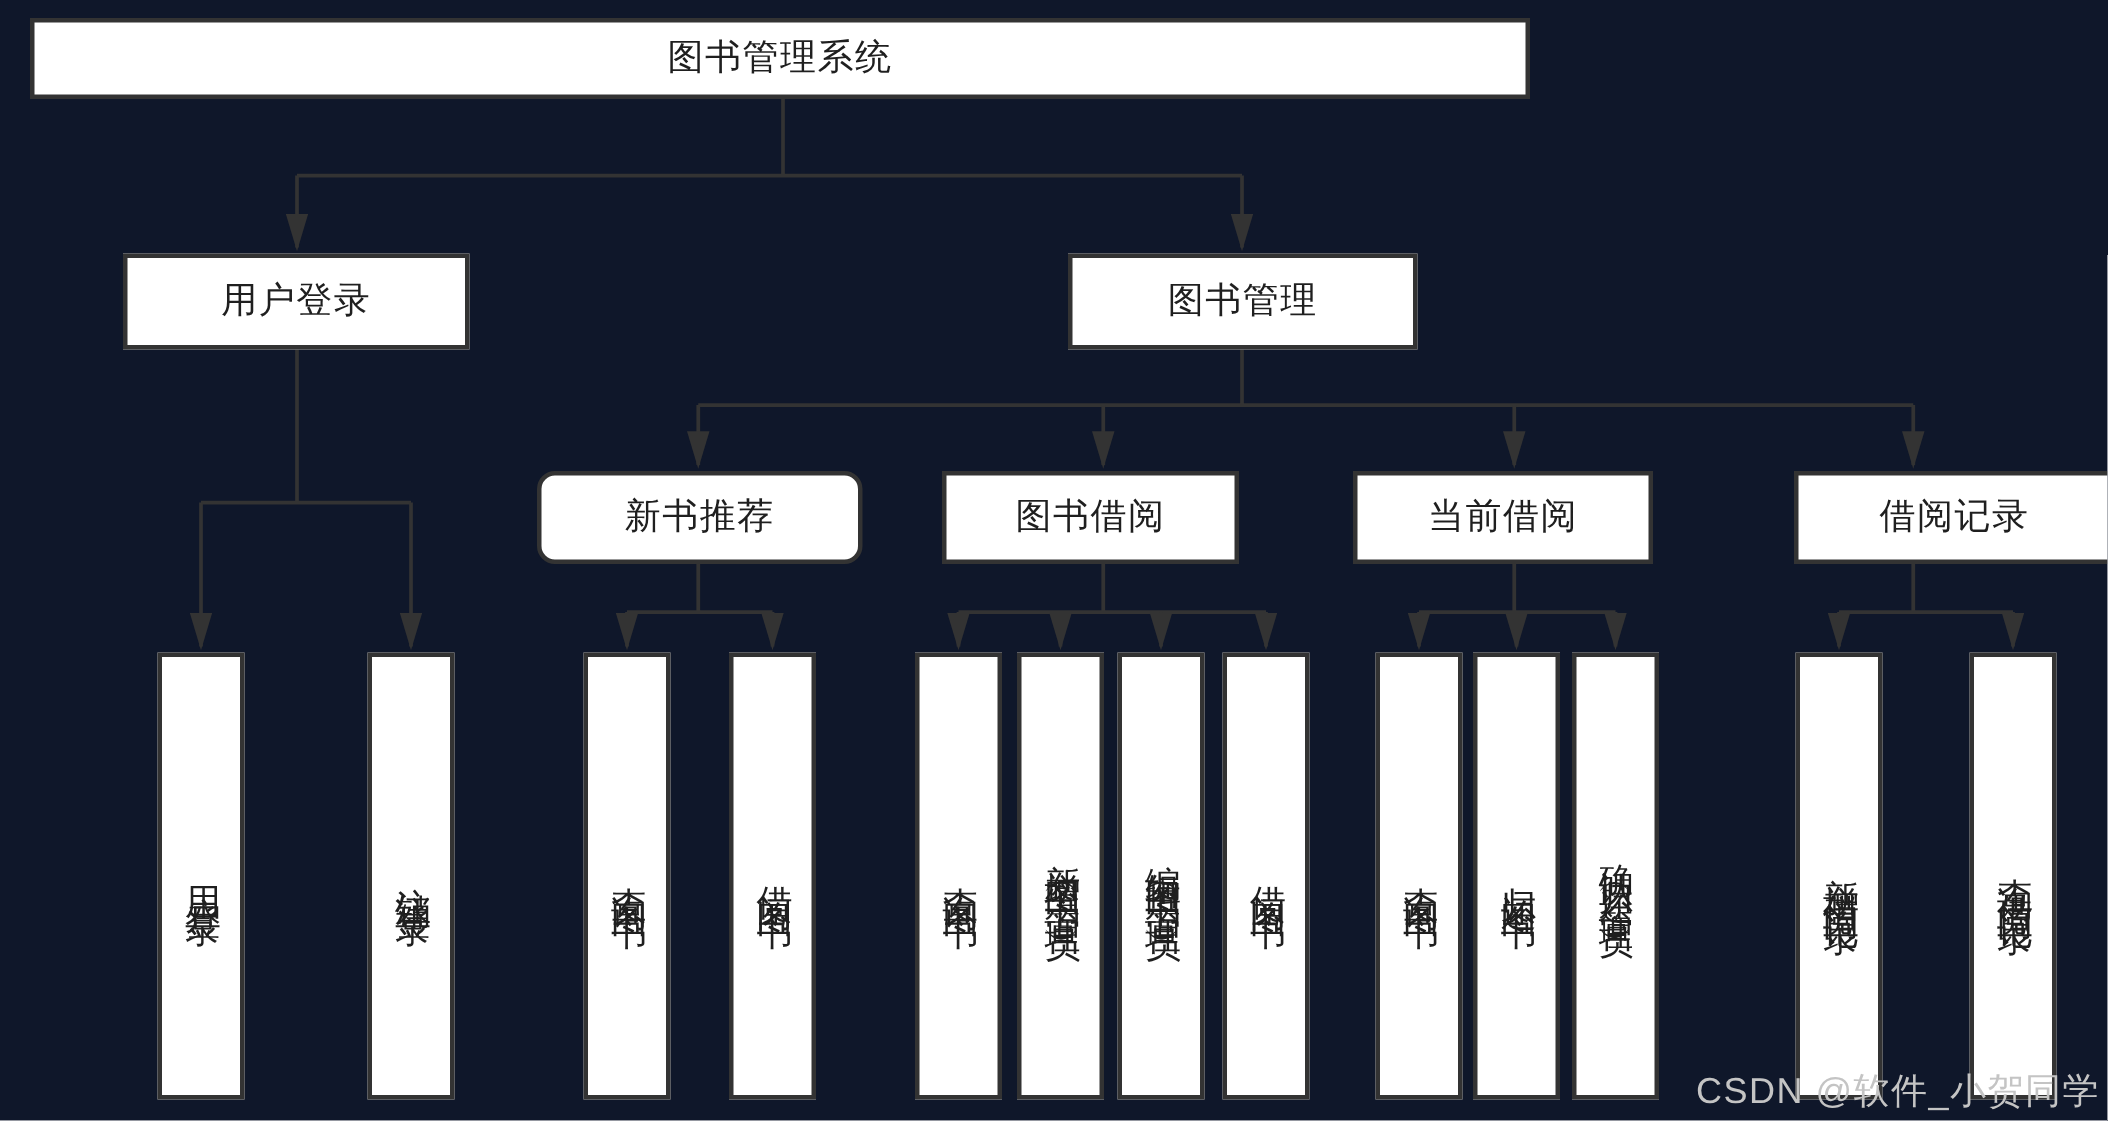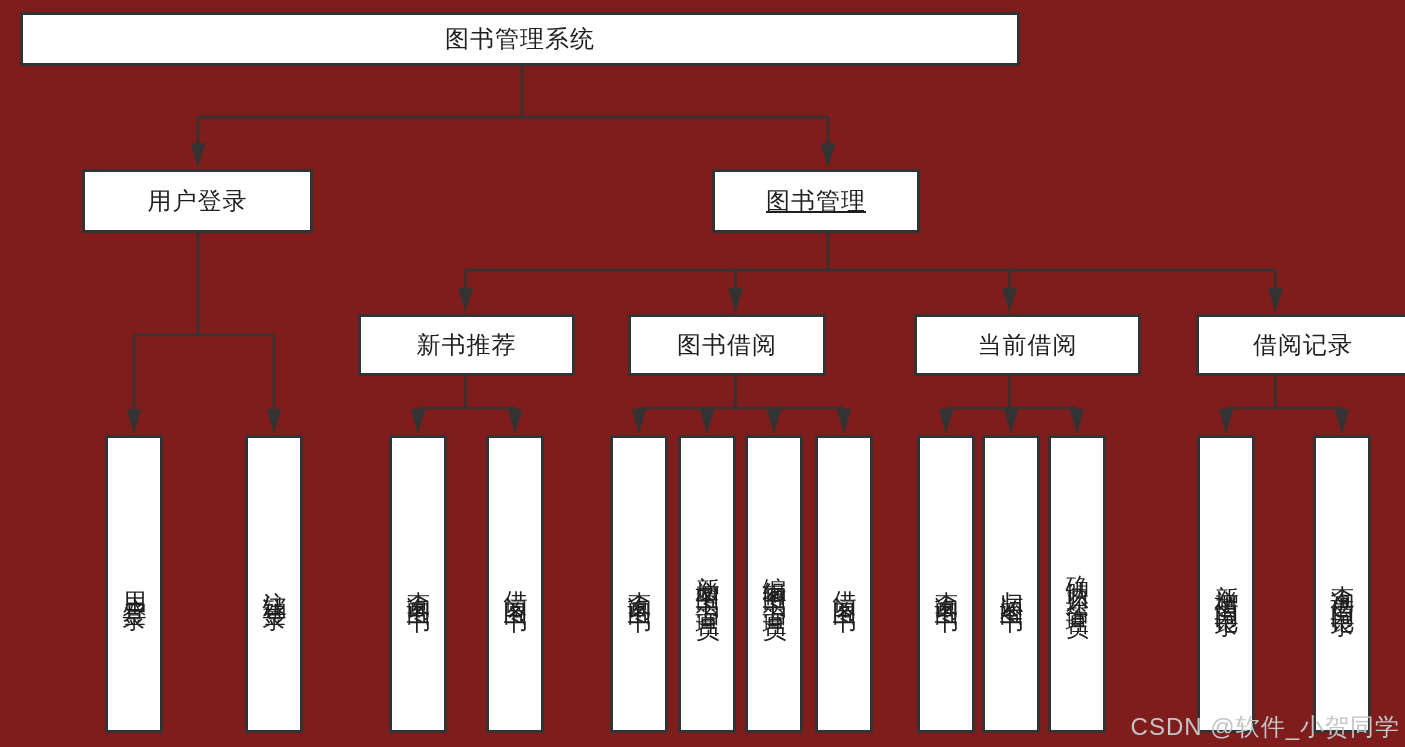--- a/index.html
+++ b/index.html
@@ -3,21 +3,21 @@
 <meta charset="utf-8">
 <style>
   * { margin: 0; padding: 0; box-sizing: border-box; }
   html, body { background: #ffffff; }
   body { font-family: "Liberation Sans", "DejaVu Sans", sans-serif; }
 
   .canvas {
     position: relative;
     width: 1405px;
     height: 747px;
-    background: #7f1d1d;
+    background: #0f172a;
     overflow: hidden;
   }
 
   .connectors {
     position: absolute;
     left: 0; top: 0;
     width: 1405px; height: 747px;
     pointer-events: none;
   }
 
@@ -99,31 +99,31 @@
     </g>
   </svg>
 
   <div class="node h" style="left:20px; top:12px; width:1000px; height:54px;">
     <span>图书管理系统</span>
   </div>
 
   <div class="node h" style="left:82px; top:169px; width:231px; height:64px;">
     <span>用户登录</span>
   </div>
-  <div class="node h" style="left:712px; top:169px; width:208px; height:64px;text-decoration:underline;">
+  <div class="node h" style="left:712px; top:169px; width:233px; height:64px;">
     <span>图书管理</span>
   </div>
 
-  <div class="node h" style="left:358px; top:314px; width:217px; height:62px;">
+  <div class="node h" style="left:358px; top:314px; width:217px; height:62px;border-radius:12px;">
     <span>新书推荐</span>
   </div>
   <div class="node h" style="left:628px; top:314px; width:198px; height:62px;">
     <span>图书借阅</span>
   </div>
-  <div class="node h" style="left:902px; top:314px; width:227px; height:62px;margin-left:12px;">
+  <div class="node h" style="left:902px; top:314px; width:200px; height:62px;">
     <span>当前借阅</span>
   </div>
   <div class="node h" style="left:1168px; top:314px; width:214px; height:62px;margin-left:28px;">
     <span>借阅记录</span>
   </div>
 
   <div class="node v" style="left:105px; top:435px; width:58px; height:298px;">
     <span>用户登录</span>
   </div>
   <div class="node v" style="left:245px; top:435px; width:58px; height:298px;">

